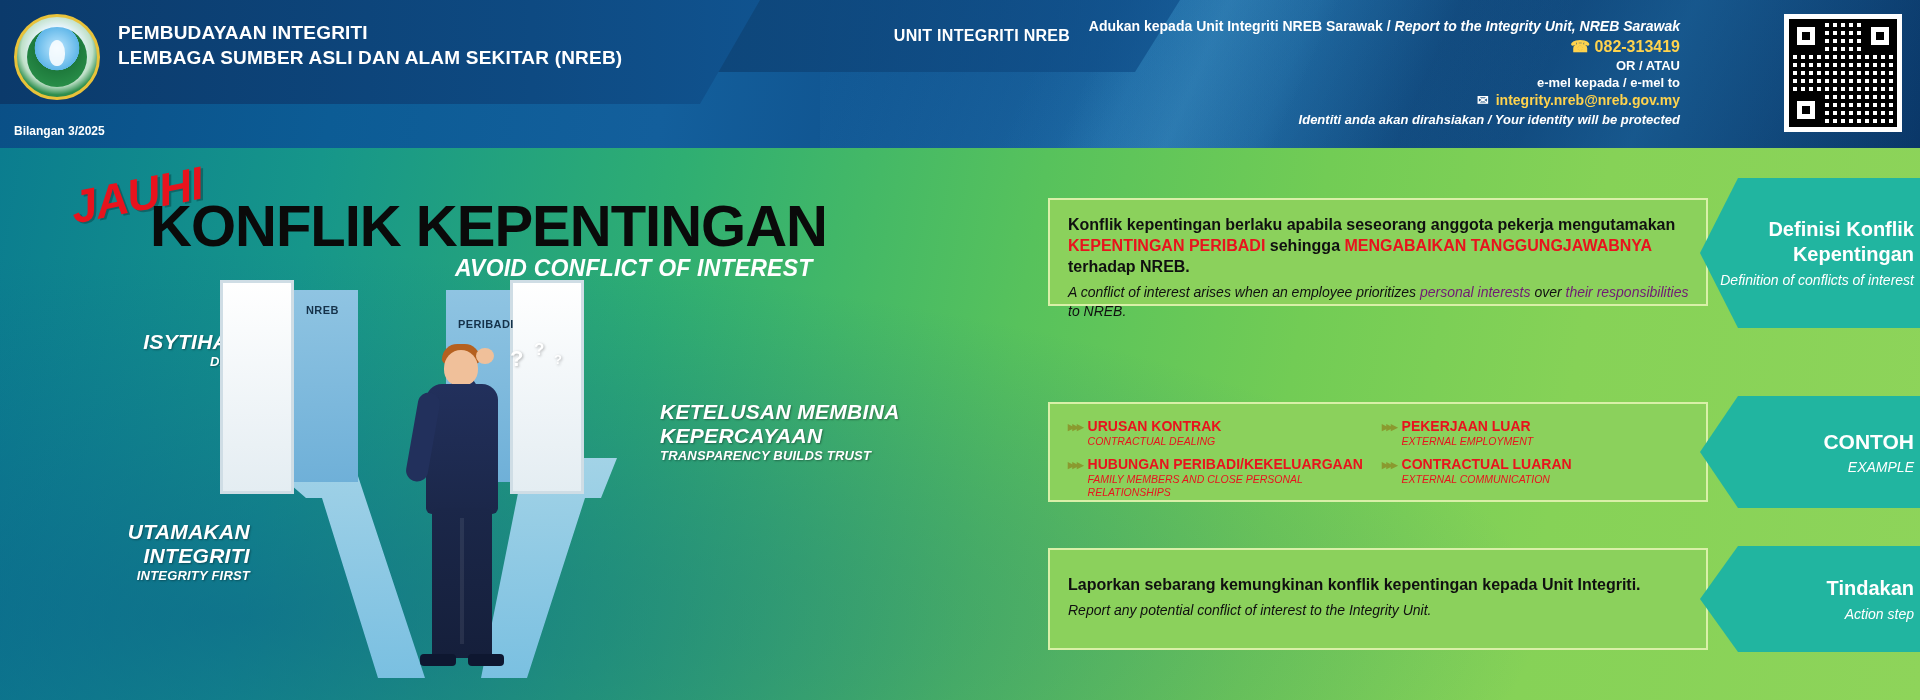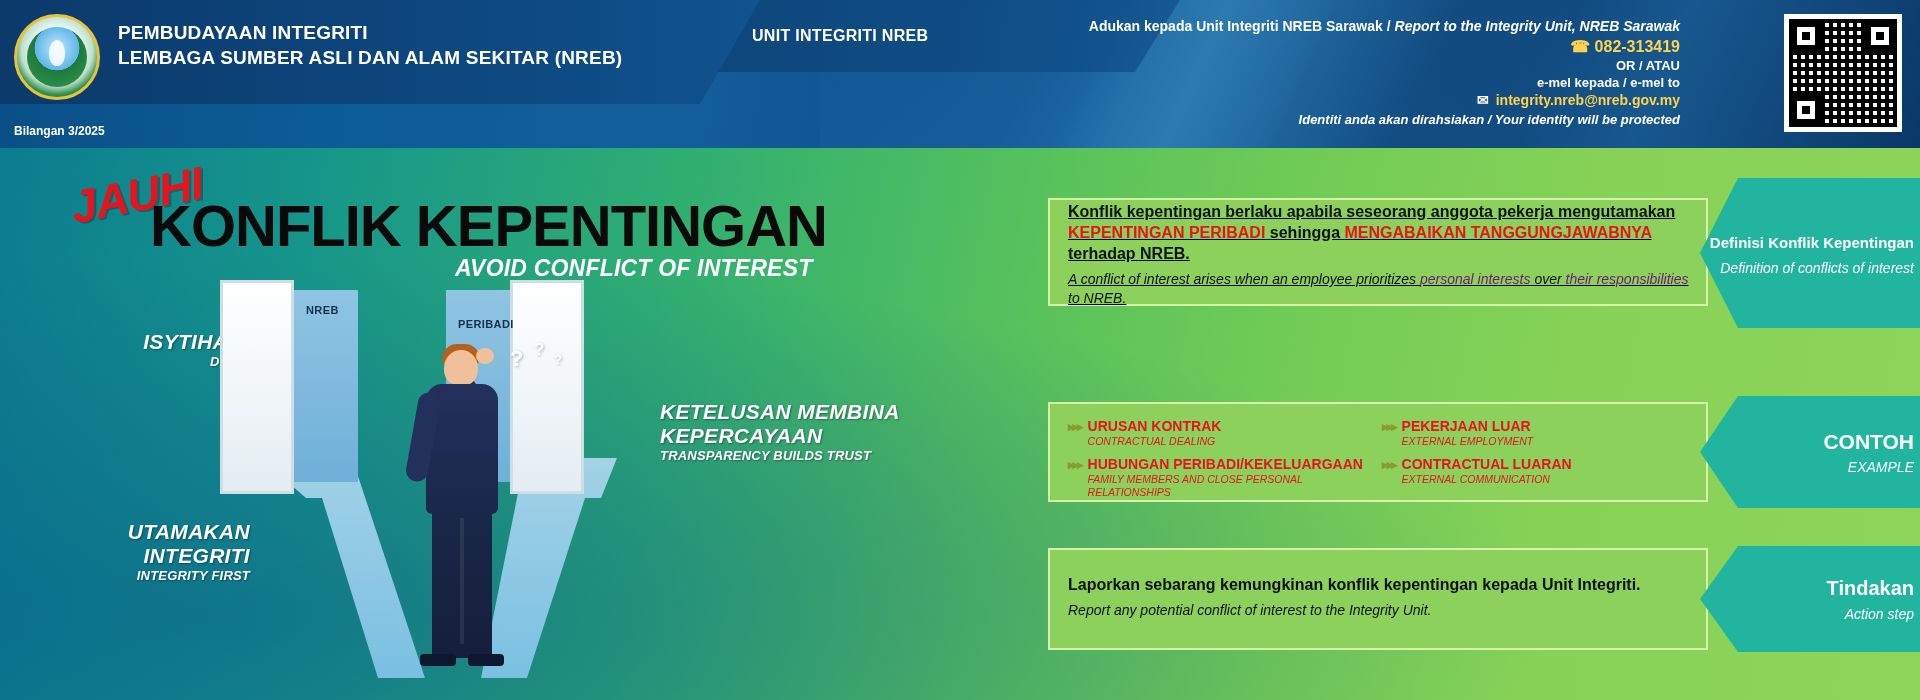--- a/index.html
+++ b/index.html
@@ -97,23 +97,23 @@
   .h-title2 {
     position: absolute;
     left: 118px; top: 47px;
     color: #ffffff;
     font-size: 19px;
     font-weight: bold;
     letter-spacing: .2px;
   }
   .h-unit {
     position: absolute;
-    left: 752px; top: 27px;
+    left: 822px; top: 27px;
     width: 320px;
-    text-align: left;
+    text-align: center;
     color: #ffffff;
     font-size: 16px;
     font-weight: bold;
     letter-spacing: .3px;
   }
   .h-issue {
     position: absolute;
     left: 14px; top: 124px;
     color: #ffffff;
     font-size: 12px;
@@ -307,21 +307,21 @@
   #panel-act { left: 1048px; top: 548px; width: 660px; height: 102px; }
 
   .p-text-ms {
     font-size: 16px; font-weight: bold; color: #101010; line-height: 21px;
   }
   .p-text-ms .red { color: #e8131d; }
   .p-text-en {
     font-size: 14px; font-style: italic; color: #101010; line-height: 19px; margin-top: 6px;
   }
   .p-text-en .red { color: #701a75; font-style: italic; }
-  #panel-def .pad { padding: 1px 16px 0 18px; text-decoration: underline; }
+  #panel-def .pad { padding: 14px 16px 0 18px; }
   #panel-act .pad { padding: 24px 16px 0 18px; }
 
   
   .ex-grid {
     display: grid;
     grid-template-columns: 1fr 1fr;
     padding: 14px 10px 0 18px;
     row-gap: 8px;
   }
   .ex-item { display: flex; align-items: flex-start; }
@@ -342,21 +342,21 @@
     display: flex;
     flex-direction: column;
     align-items: flex-end;
     justify-content: center;
     padding-right: 16px;
     text-align: right;
   }
   #tag-def { left: 1700px; top: 178px; width: 230px; height: 150px; }
   #tag-ex  { left: 1700px; top: 396px; width: 230px; height: 112px; }
   #tag-act { left: 1700px; top: 546px; width: 230px; height: 106px; }
-  .tag-ms { font-size: 15px; font-weight: bold; line-height: 25px; }
+  .tag-ms { font-size: 20px; font-weight: bold; line-height: 25px; }
   .tag-en { font-size: 14px; font-style: italic; line-height: 18px; margin-top: 4px; }
   #tag-ex .tag-ms { font-size: 21px; }
   #tag-act .tag-ms { font-size: 20px; }
 </style>
 </head>
 <body>
 
 <div id="poster">
 
   <div class="header">

